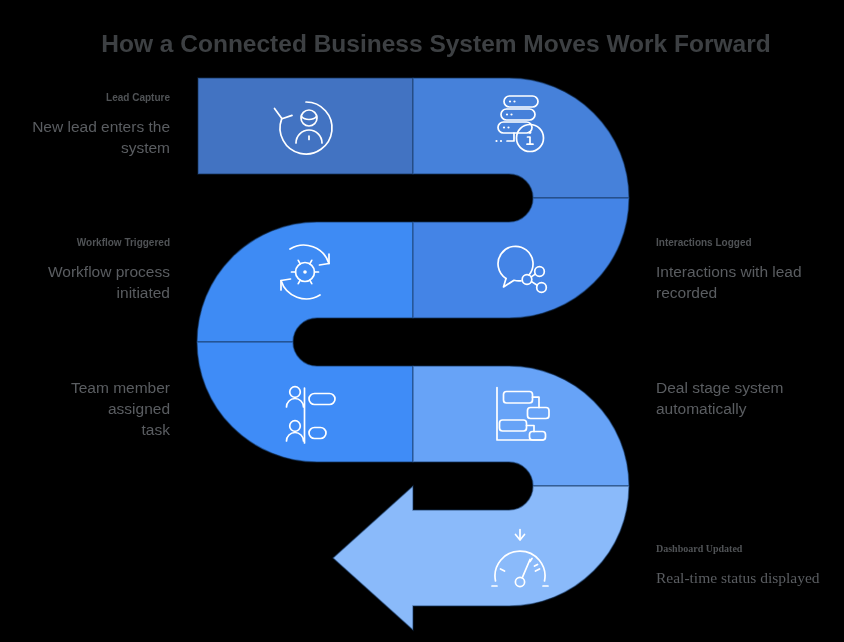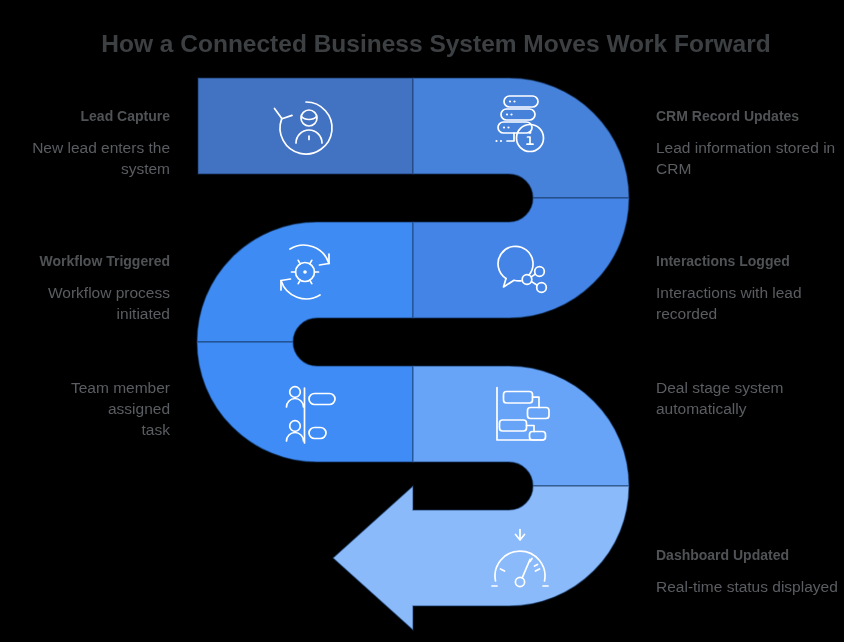--- a/index.html
+++ b/index.html
@@ -11,22 +11,22 @@
     position:absolute; top:30px; left:0; width:100%;
     text-align:center; font-size:24.5px; font-weight:700; color:#3d4043;
   }
   .snake-svg { position:absolute; left:0; top:0; }
   .step-block { position:absolute; }
   .step-block.left  { left:10px;  width:160px; text-align:right; }
   .step-block.right { left:656px; width:186px; text-align:left; }
   .s1 { top:92px; }  .s2 { top:92px; }
   .s3 { top:237px; } .s4 { top:237px; }
   .s5 { top:377px; } .s6 { top:377px; }
-  .s7 { top:531px; }
-  .step-heading { font-size:14px; font-weight:700; color:#505356; line-height:1.25; margin:16px 0 11px 0; }
+  .s7 { top:543px;font-family:Liberation Serif, serif; }
+  .step-heading { font-size:10px; font-weight:700; color:#505356; line-height:1.25; margin:0 0 11px 0; }
   .step-body { font-size:15.5px; font-weight:400; color:#5a5d61; line-height:21px; white-space:pre-line; }
   .seg { stroke:#13335c; stroke-opacity:.5; stroke-width:1.4; }
   .ic { stroke:#fff; stroke-width:1.7; fill:none; stroke-linecap:round; stroke-linejoin:round; }
   .icf { fill:#fff; stroke:none; }
 </style>
 </head>
 <body>
 
 <div class="stage">
 
@@ -117,25 +117,20 @@
       <path class="ic" d="M38.2,53.8 L46,35.5"></path>
       <circle class="ic" cx="36" cy="58" r="4.6"></circle>
     </g>
   </svg>
 
   <div class="step-block left s1">
     <div class="step-heading">Lead Capture</div>
     <div class="step-body">New lead enters the
 system</div>
   </div>
-  <div class="step-block right s2">
-    <div class="step-heading">CRM Record Updates</div>
-    <div class="step-body">Lead information stored in
-CRM</div>
-  </div>
   <div class="step-block left s3">
     <div class="step-heading">Workflow Triggered</div>
     <div class="step-body">Workflow process
 initiated</div>
   </div>
   <div class="step-block right s4">
     <div class="step-heading">Interactions Logged</div>
     <div class="step-body">Interactions with lead
 recorded</div>
   </div>

